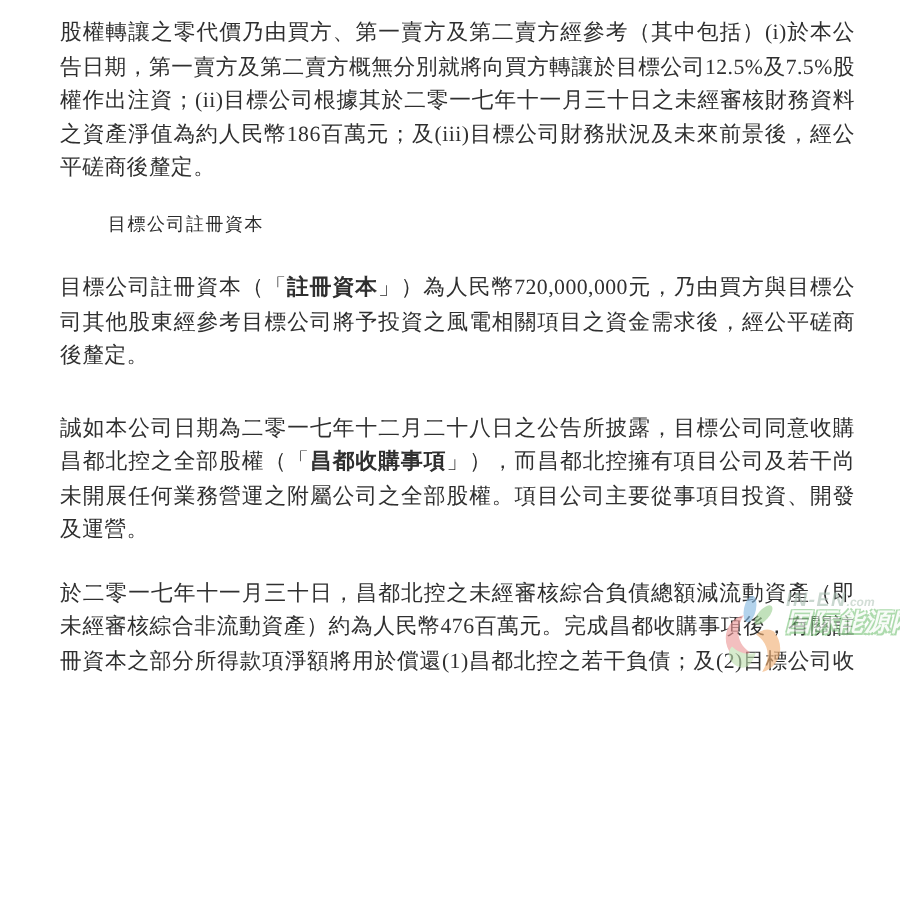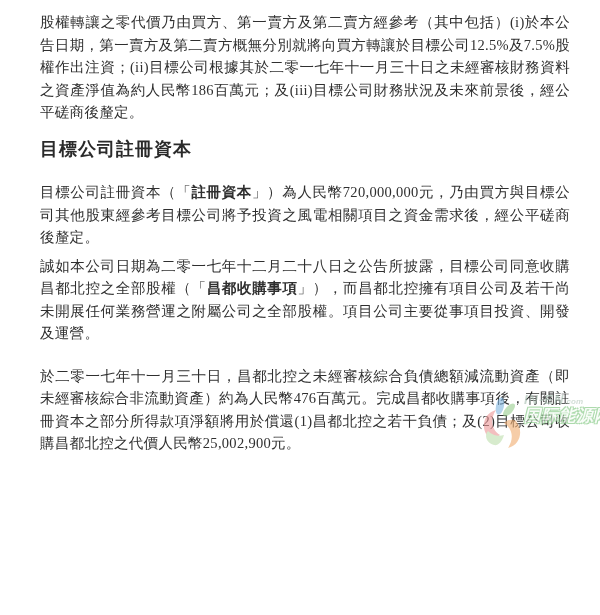--- a/index.html
+++ b/index.html
@@ -20,30 +20,31 @@
     color: #2f2f2f;
     font-size: 14.5px;
     line-height: 22.5px;
     letter-spacing: 0.3px;
     text-align: justify;
     text-justify: inter-ideograph;
   }
   .body-para { margin: 0; }
   .heading {
     font-family: "Liberation Sans", "DejaVu Sans", sans-serif;
-    font-size: 18px;
-    font-weight: 700;
+    font-size: 12px;
+    font-weight: 400;
     color: #2a2a2a;
     letter-spacing: 1px;
     line-height: 22.5px;
+    margin-left: 32px;
   }
   .b { font-weight: 700; }
   .mt-h1 { margin-top: 14px; }
   .mt-p2 { margin-top: 21px; }
-  .mt-p3 { margin-top: 6px; }
+  .mt-p3 { margin-top: 26px; }
   .mt-p4 { margin-top: 20px; }
   .mt-h2 { margin-top: 17px; }
   .mt-p5 { margin-top: 19px; }
 
   
   .watermark {
     position: absolute;
     right: 0;
     bottom: 0;
     width: 122px;

